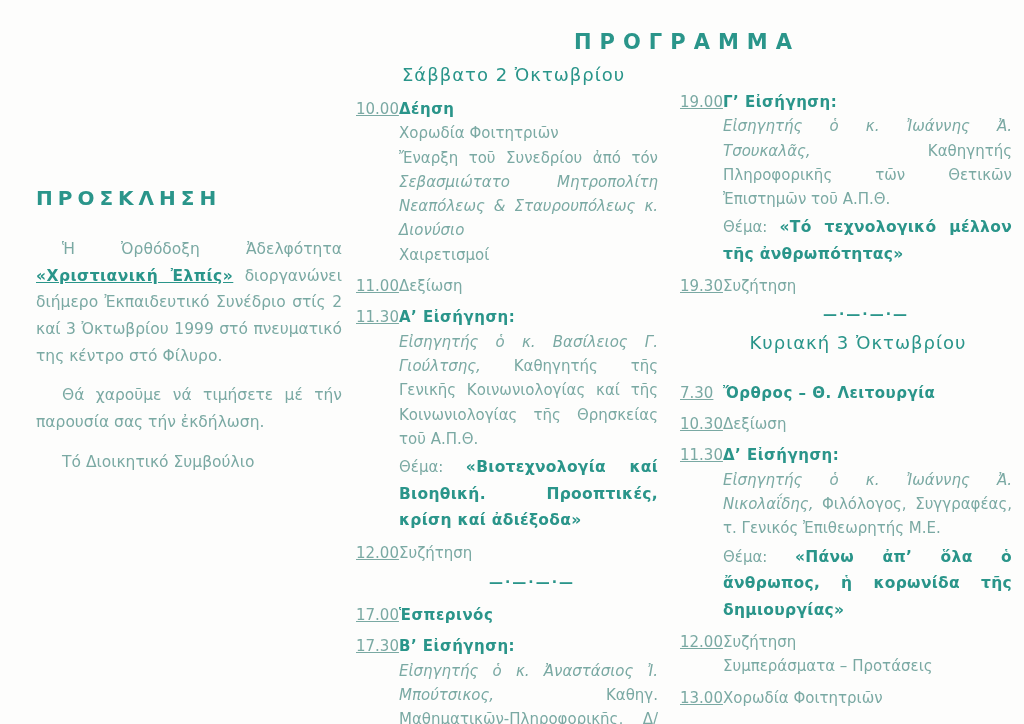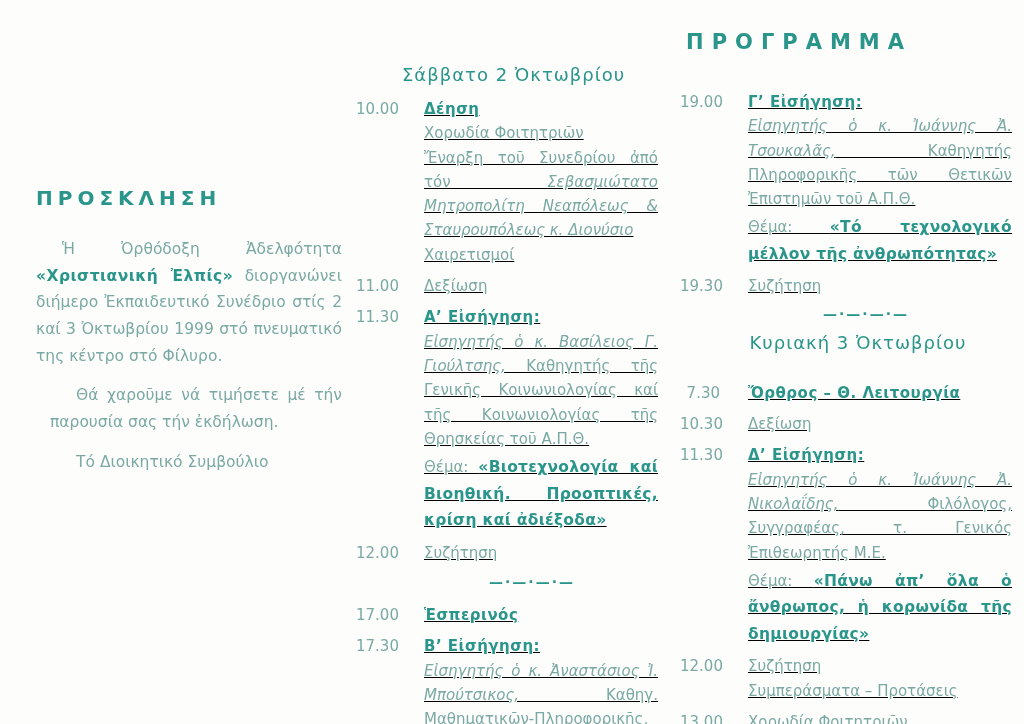--- a/index.html
+++ b/index.html
@@ -13,60 +13,60 @@
     background: var(--paper);
     font-family: "DejaVu Sans", "Liberation Sans", sans-serif;
     overflow: hidden;
     position: relative;
   }
   .page { position: absolute; inset: 0; }
 
   
   .main-title {
     position: absolute; left: 462px; top: 30px; width: 450px;
-    text-align: right;
+    text-align: center;
     font-size: 21px; font-weight: bold; letter-spacing: 8px;
     color: var(--accent);
   }
 
   
   .invitation { position: absolute; left: 36px; top: 186px; width: 306px; }
   .invitation h2 {
     text-align: left; color: var(--accent);
     font-size: 20px; font-weight: bold; letter-spacing: 5px;
     margin-bottom: 26px;
   }
   .invitation p {
     color: var(--body-text); font-size: 15.5px; line-height: 1.72;
     text-align: justify; text-indent: 26px;
   }
-  .invitation p + p { margin-top: 13px; margin-left: 14px; }
-  .invitation .accent-bold { font-weight: bold; color: var(--accent); letter-spacing: 0.5px; }
+  .invitation p + p { margin-top: 13px; }
+  .invitation .accent-bold { font-weight: bold; color: var(--accent); letter-spacing: 0.5px; text-decoration: underline; }
   .signature {
     margin-top: 26px; text-align: right; padding-right: 6px;
     color: var(--body-text); font-size: 16px;
   }
 
   
   .col { position: absolute; }
   .col-mid { left: 356px; top: 64px; width: 302px; }
   .col-right { left: 680px; top: 90px; width: 332px; }
 
   .day-heading {
     color: var(--accent); font-size: 18px; font-weight: normal;
     letter-spacing: 1px; margin: 0 0 12px 46px;
   }
   .col-right .day-heading { margin: 2px 0 28px 0; text-align: center; padding-left: 24px; }
 
   .entry { display: flex; margin-bottom: 7px; line-height: 1.62; }
   .time {
-    flex: none; width: 40px; text-align: right;
-    color: var(--body-text); font-size: 15px;
-  }
-  .ebody { flex: 1; margin-left: 28px; text-align: justify; text-decoration: underline; }
+    flex: none; width: 40px; text-align: left;
+    color: var(--body-text); font-size: 15px; text-decoration: underline;
+  }
+  .ebody { flex: 1; margin-left: 3px; text-align: justify; }
   .etitle { font-size: 15px; color: var(--body-text); }
   .etitle.bold { font-weight: bold; color: var(--accent); letter-spacing: 0.5px; }
   .eline { font-size: 15px; color: var(--body-text); }
   .eline i { font-style: italic; }
   .theme { margin-top: 3px; font-size: 15px; color: var(--body-text); line-height: 1.7; }
   .theme b { font-weight: bold; color: var(--accent); font-size: 15.5px; letter-spacing: 0.3px; }
 
   .separator {
     text-align: center; color: var(--accent); font-weight: bold;
     letter-spacing: 2px; font-size: 14px;

